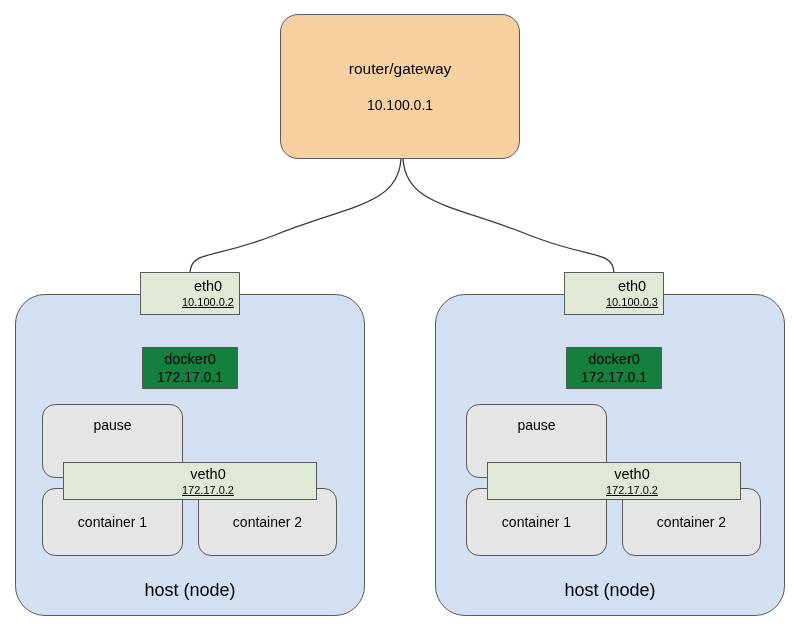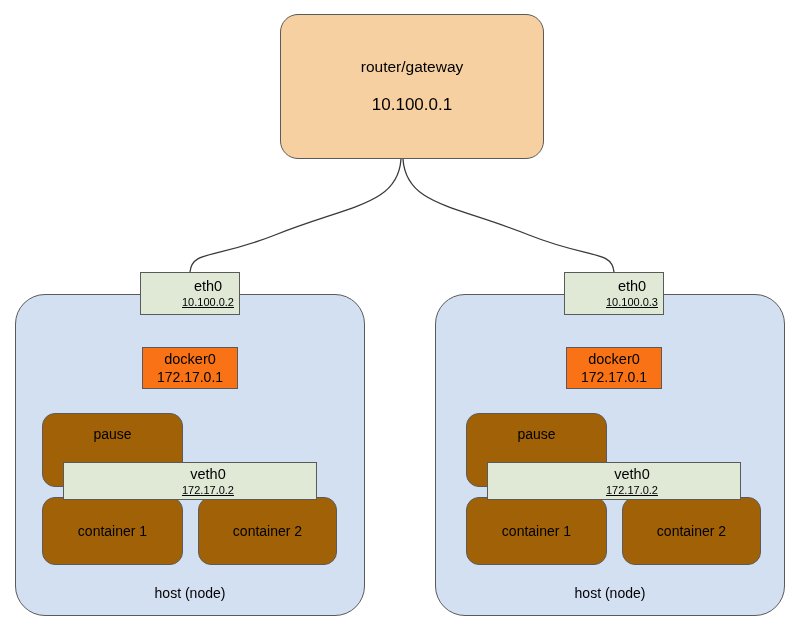--- a/index.html
+++ b/index.html
@@ -38,49 +38,48 @@
     color: #000000;
     text-align: center;
     line-height: 1.15;
   }
 
   .router {
     background: #f6d0a0;
     border-radius: 18px;
   }
   .router .title { font-size: 15.5px; }
-  .router .sub { font-size: 17px; margin-top: 19px; }
+  .router .sub { font-size: 14px; margin-top: 19px; }
 
   .host {
     background: #d2e0f2;
     border-radius: 30px;
     justify-content: flex-end;
     padding-bottom: 14px;
   }
-  .host .title { font-size: 14px; }
+  .host .title { font-size: 18px; }
 
   .iface {
     background: #dfe9d5;
     border-radius: 0;
     padding-left: 36px;
   }
   .iface .title { font-size: 14.5px; }
   .iface .sub { font-size: 11px; margin-top: 1px; text-decoration: underline; }
 
   .bridge {
-    background: #f97316;
+    background: #15803d;
     border-radius: 0;
   }
   .bridge .title { font-size: 14.5px; }
   .bridge .sub { font-size: 14px; margin-top: 1px; }
 
   .pod {
-    background: #a16207;
+    background: #e5e5e5;
     border-radius: 13px;
-    margin-top: 9px;
   }
   .pod .title { font-size: 14px; }
 
   .pause-box { justify-content: flex-start; padding-top: 12px; }
 </style>
 </head>
 <body>
 
 <div id="canvas">
 
@@ -100,21 +99,21 @@
 
     <line x1="190" y1="316" x2="190" y2="346" stroke="#3a3a3a" stroke-width="1.3" marker-start="url(#arrow-start)" marker-end="url(#arrow-end)"></line>
 
     <line x1="190" y1="390" x2="190" y2="461" stroke="#3a3a3a" stroke-width="1.3" marker-start="url(#arrow-start)" marker-end="url(#arrow-end)"></line>
 
     <line x1="614" y1="316" x2="614" y2="346" stroke="#3a3a3a" stroke-width="1.3" marker-start="url(#arrow-start)" marker-end="url(#arrow-end)"></line>
 
     <line x1="614" y1="390" x2="614" y2="461" stroke="#3a3a3a" stroke-width="1.3" marker-start="url(#arrow-start)" marker-end="url(#arrow-end)"></line>
   </svg>
 
-  <div class="node router" style="left:280px; top:14px; width:264px; height:145px;">
+  <div class="node router" style="left:280px; top:14px; width:240px; height:145px;">
     <div class="title">router/gateway</div>
     <div class="sub">10.100.0.1</div>
   </div>
 
   <div class="node host" style="left:15px; top:294px; width:350px; height:322px;">
     <div class="title">host (node)</div>
   </div>
 
   <div class="node pod pause-box" style="left:42px; top:404px; width:141px; height:74px;">
     <div class="title">pause</div>

